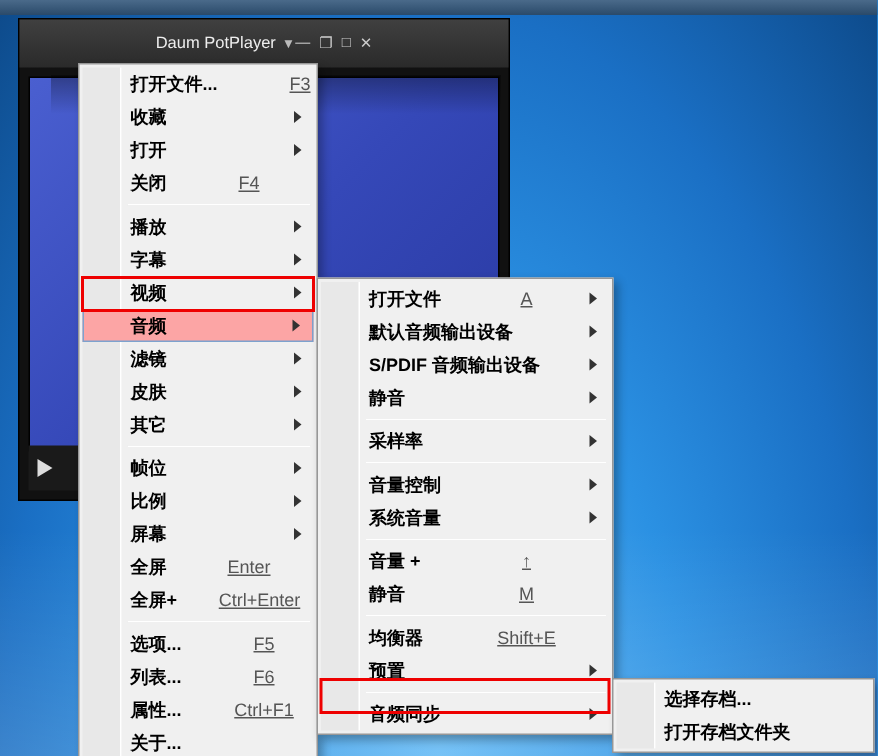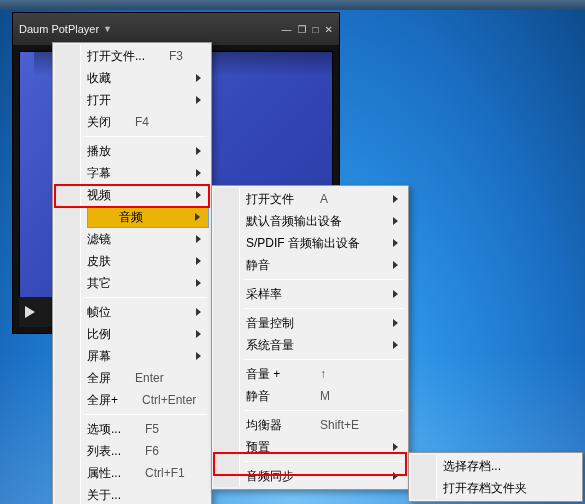--- a/index.html
+++ b/index.html
@@ -20,21 +20,21 @@
 }
 
 
 .player-window {
   position: absolute; left: 12px; top: 12px; width: 328px; height: 322px;
   background: #111; border: 1px solid #000;
 }
 .title-bar {
   height: 32px; background: linear-gradient(#404040,#2a2a2a);
   color: #eee; font-size: 11px; display: flex; align-items: center;
-  padding: 0 6px; justify-content: space-between;
+  padding: 0 6px; justify-content: center;
 }
 .title-bar .left { display:flex; align-items:center; gap:4px; }
 .title-bar .tri { font-size:9px; color:#bbb; }
 .title-bar .btns { display:flex; gap:6px; font-size:10px; color:#ccc; }
 .title-bar .btns span { cursor:default; }
 .video-area {
   position:relative; margin:6px; height: 250px;
   background: linear-gradient(135deg,#4a5fd0 0%, #3548b8 50%, #2838a0 100%);
   border:1px solid #000;
 }
@@ -65,28 +65,28 @@
 }
 .menu .gutter {
   position:absolute; left:2px; top:2px; bottom:2px; width:26px;
   background:#e8e8e8; border-right:1px solid #fff;
 }
 .menu .items { position:relative; }
 .menu .item {
   display:flex; align-items:center; height:22px;
   padding:0 24px 0 32px; white-space:nowrap; position:relative;
 }
-.menu .item .label { flex:1; }
-.menu .item .shortcut { color:#555; margin-left:24px; min-width:62px; text-align:left; }
+.menu .item .label { flex:1;font-weight:bold; }
+.menu .item .shortcut { color:#555; margin-left:24px; min-width:62px; text-align:center;text-decoration:underline; }
 .menu .item .arrow {
   position:absolute; right:8px; top:50%; transform:translateY(-50%);
   width:0; height:0; border-left:5px solid #333;
   border-top:4px solid transparent; border-bottom:4px solid transparent;
 }
-.menu .item.hover { background:#eab308; border:1px solid #7da2ce; height:22px; padding:0 23px 0 31px;margin-left:32px; }
+.menu .item.hover { background:#fca5a5; border:1px solid #7da2ce; height:22px; padding:0 23px 0 31px; }
 .menu .sep { height:1px; margin:3px 2px 3px 30px; background:#d0d0d0; border-bottom:1px solid #fff; }
 
 .highlight-box {
   position:absolute; border:2px solid #e00; pointer-events:none;
 }
 
 #menu1 { left:52px; top:42px; width:160px; }
 #menu2 { left:211px; top:185px; width:198px; }
 #menu3 { left:408px; top:452px; width:175px; }
 

